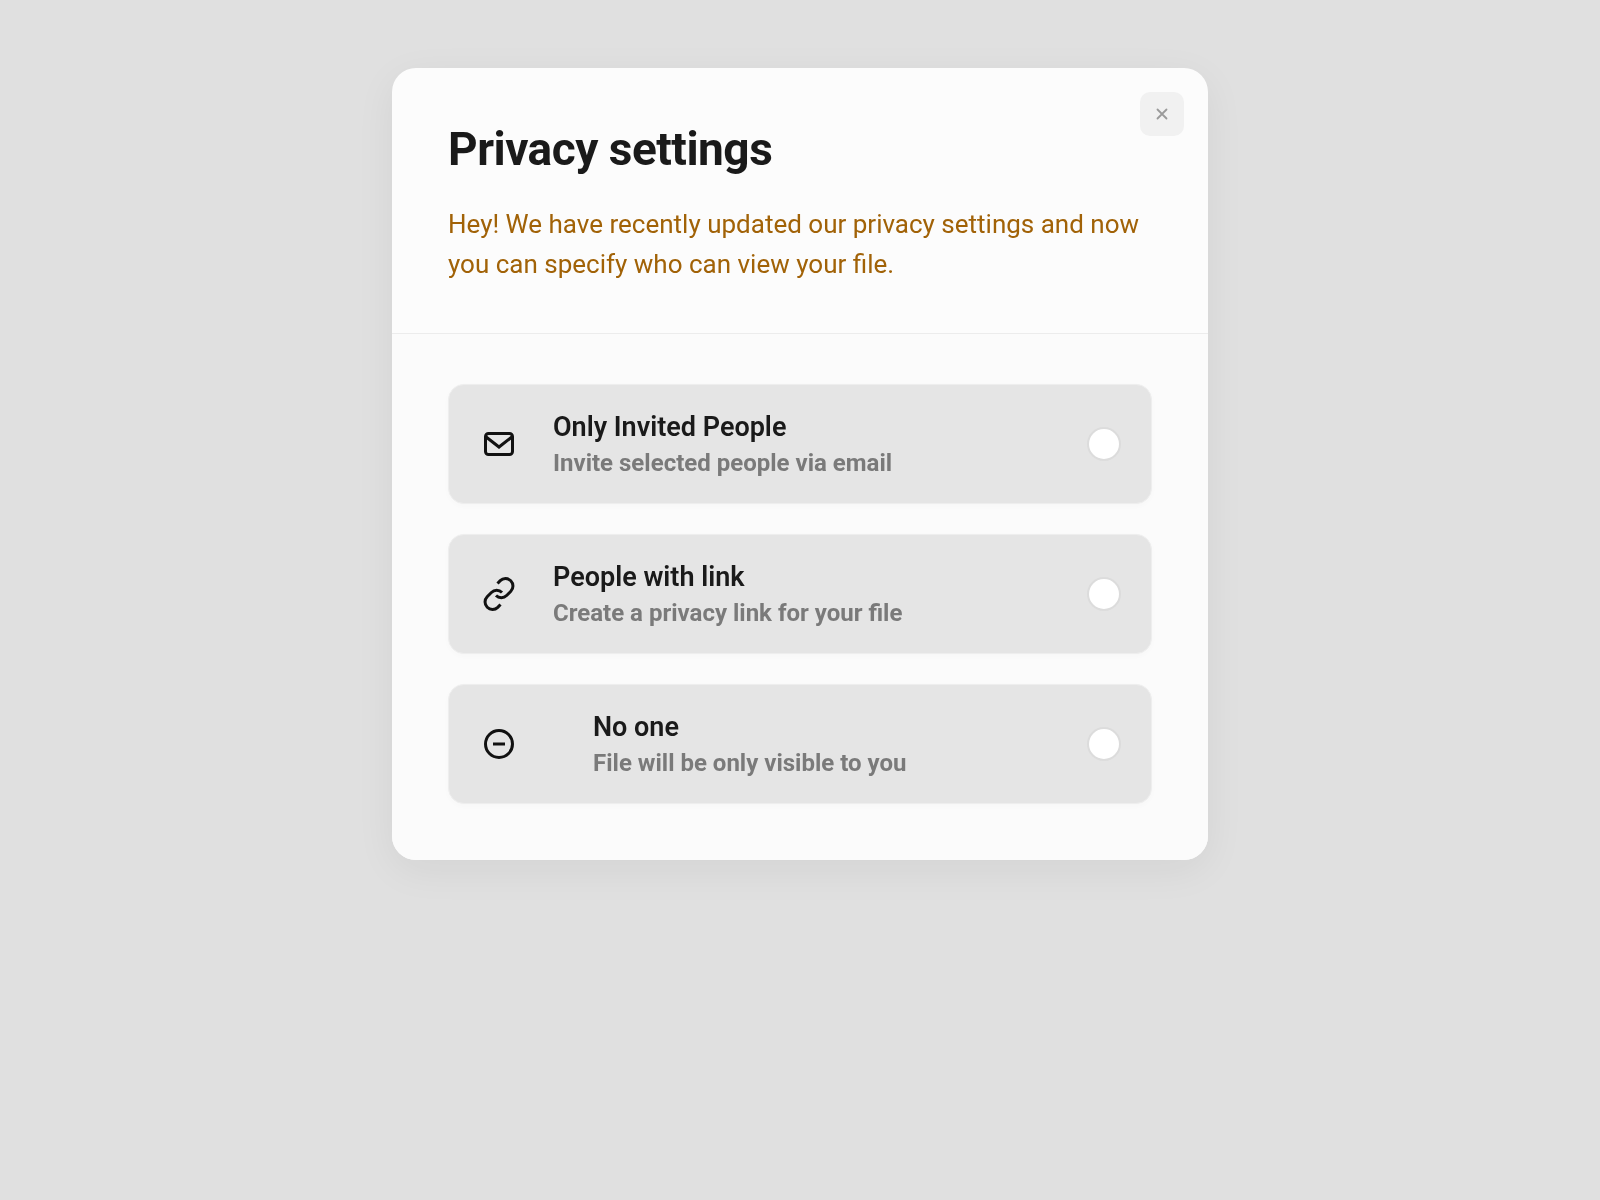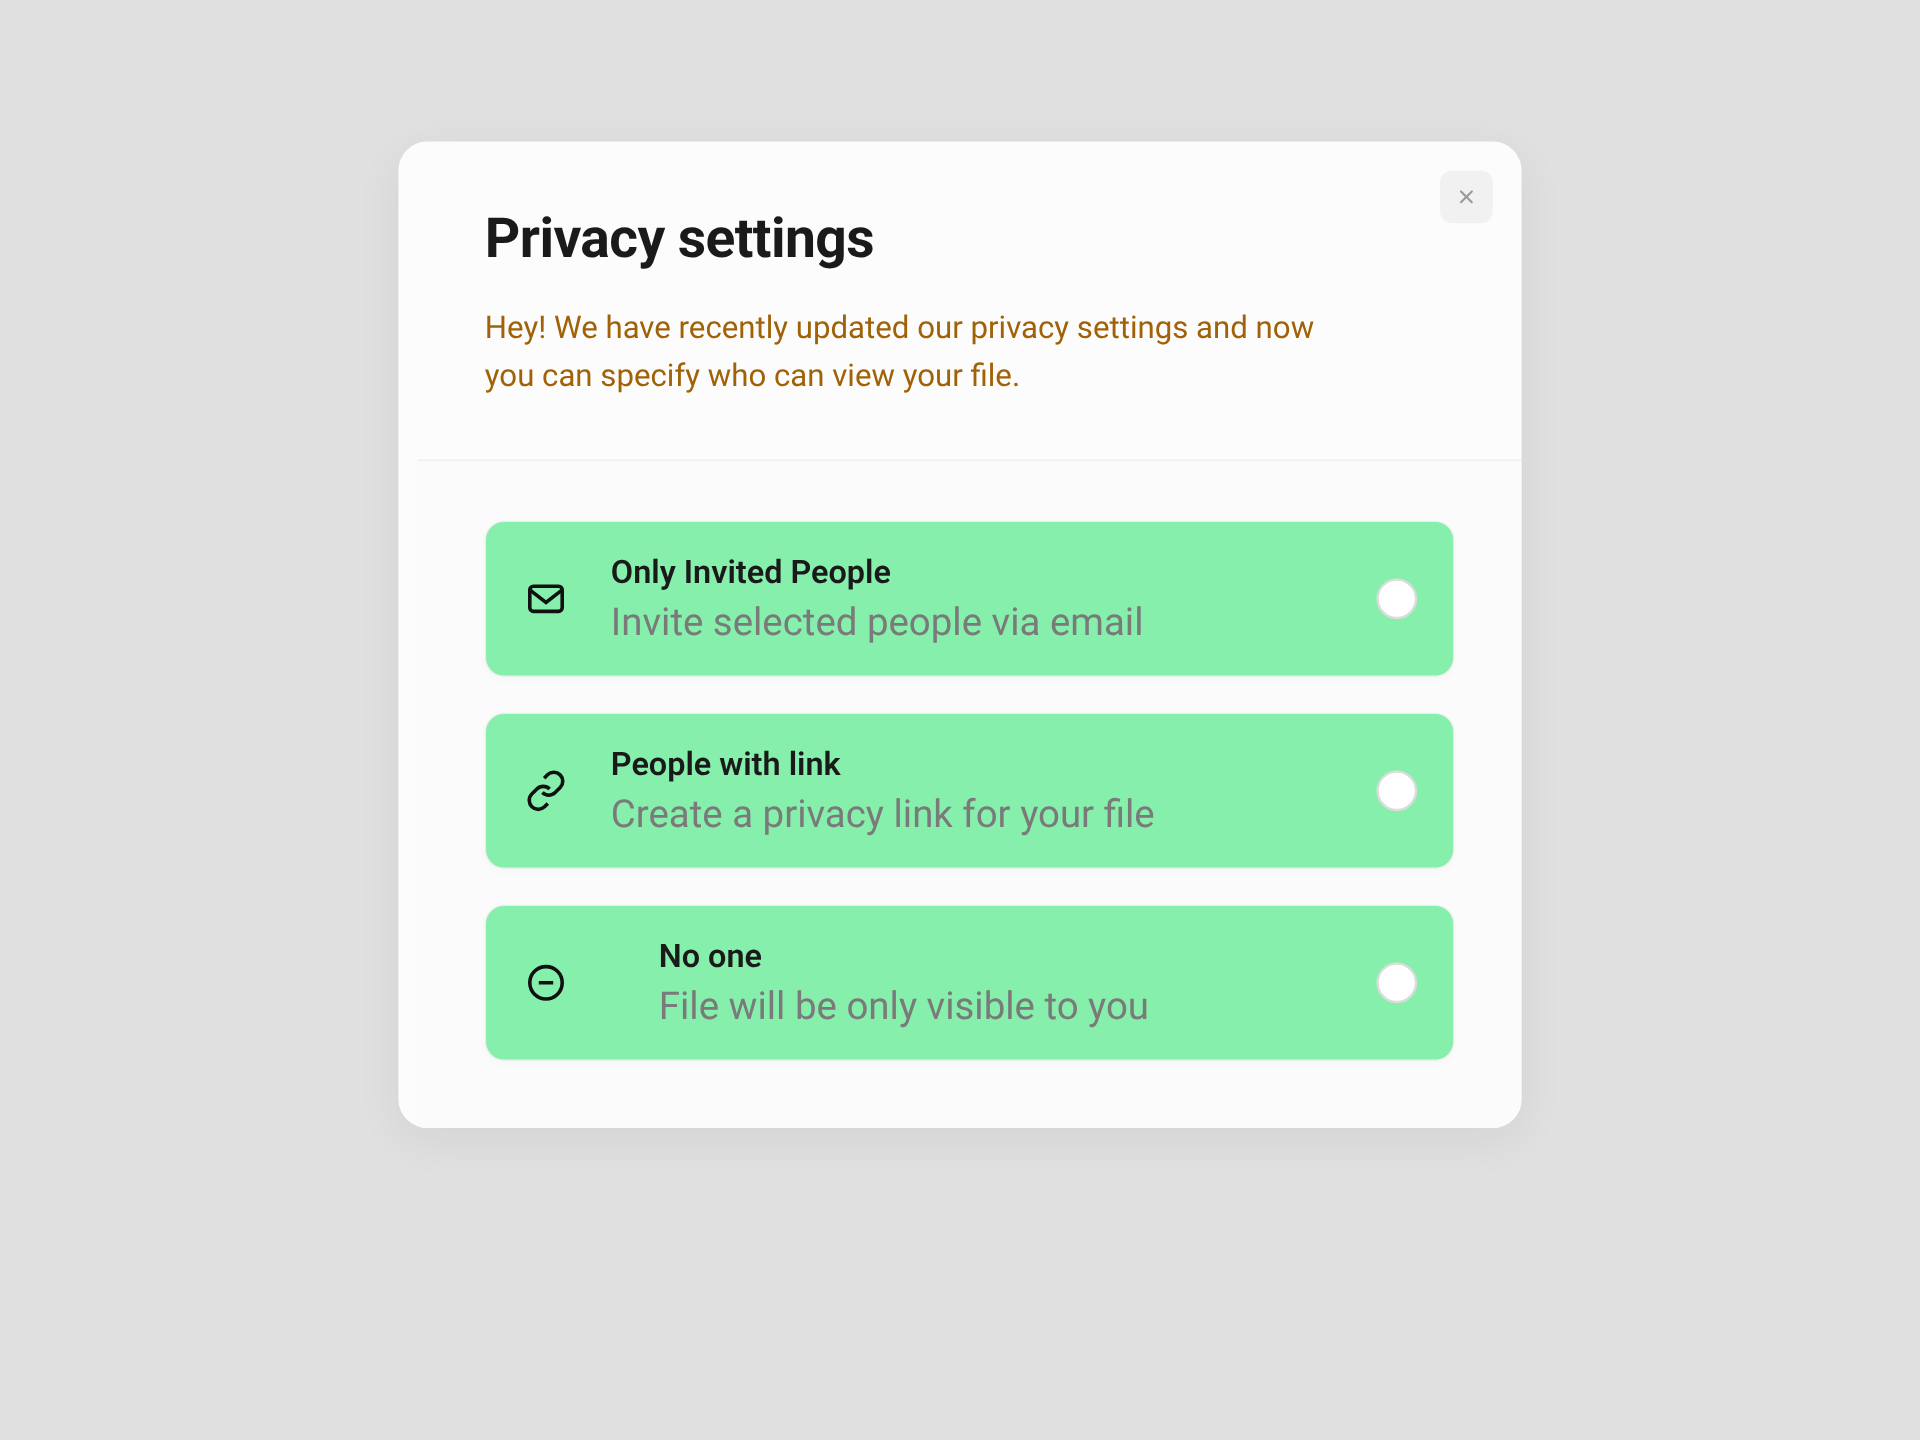--- a/index.html
+++ b/index.html
@@ -9,26 +9,25 @@
     font-family: -apple-system, BlinkMacSystemFont, "Segoe UI", Roboto, Helvetica, Arial, sans-serif;
     display: flex;
     align-items: flex-start;
     justify-content: center;
     width: 1600px;
     height: 1200px;
   }
   .modal {
     background: #fcfcfc;
     border-radius: 24px;
-    width: 936px;
-    margin-top: 118px;
+    width: 816px;
+    margin-top: 68px;
     box-shadow: 0 10px 40px rgba(0,0,0,0.06);
     position: relative;
     overflow: hidden;
-    padding-left: 16px;
   }
   .modal-header {
     padding: 54px 56px 48px 56px;
     border-bottom: 1px solid #ececec;
     position: relative;
   }
   .close-btn {
     position: absolute;
     top: 24px;
     right: 24px;
@@ -53,21 +52,21 @@
     font-size: 26px;
     line-height: 1.55;
     color: #a16207;
     max-width: 720px;
   }
   .modal-body {
     padding: 50px 56px 56px 56px;
     background: #fbfbfb;
   }
   .option {
-    background: #86efac;
+    background: #e5e5e5;
     border: 1px solid #eeeeee;
     border-radius: 16px;
     padding: 26px 30px;
     display: flex;
     align-items: center;
     margin-bottom: 30px;
     cursor: pointer;
     box-shadow: 0 2px 6px rgba(0,0,0,0.02);
   }
   .option:last-child { margin-bottom: 0; gap: 40px; }
@@ -82,22 +81,23 @@
   }
   .option-icon svg { width: 36px; height: 36px; stroke: #111; stroke-width: 2; fill: none; }
   .option-text { flex: 1; }
   .option-title {
     font-size: 27px;
     font-weight: 600;
     color: #1a1a1a;
     margin-bottom: 6px;
   }
   .option-desc {
-    font-size: 32px;
+    font-size: 24px;
     color: #7a7a7a;
+    font-weight: bold;
   }
   .radio {
     width: 34px;
     height: 34px;
     border-radius: 50%;
     border: 2px solid #dcdcdc;
     flex: 0 0 34px;
     background: #fff;
   }
 </style>

